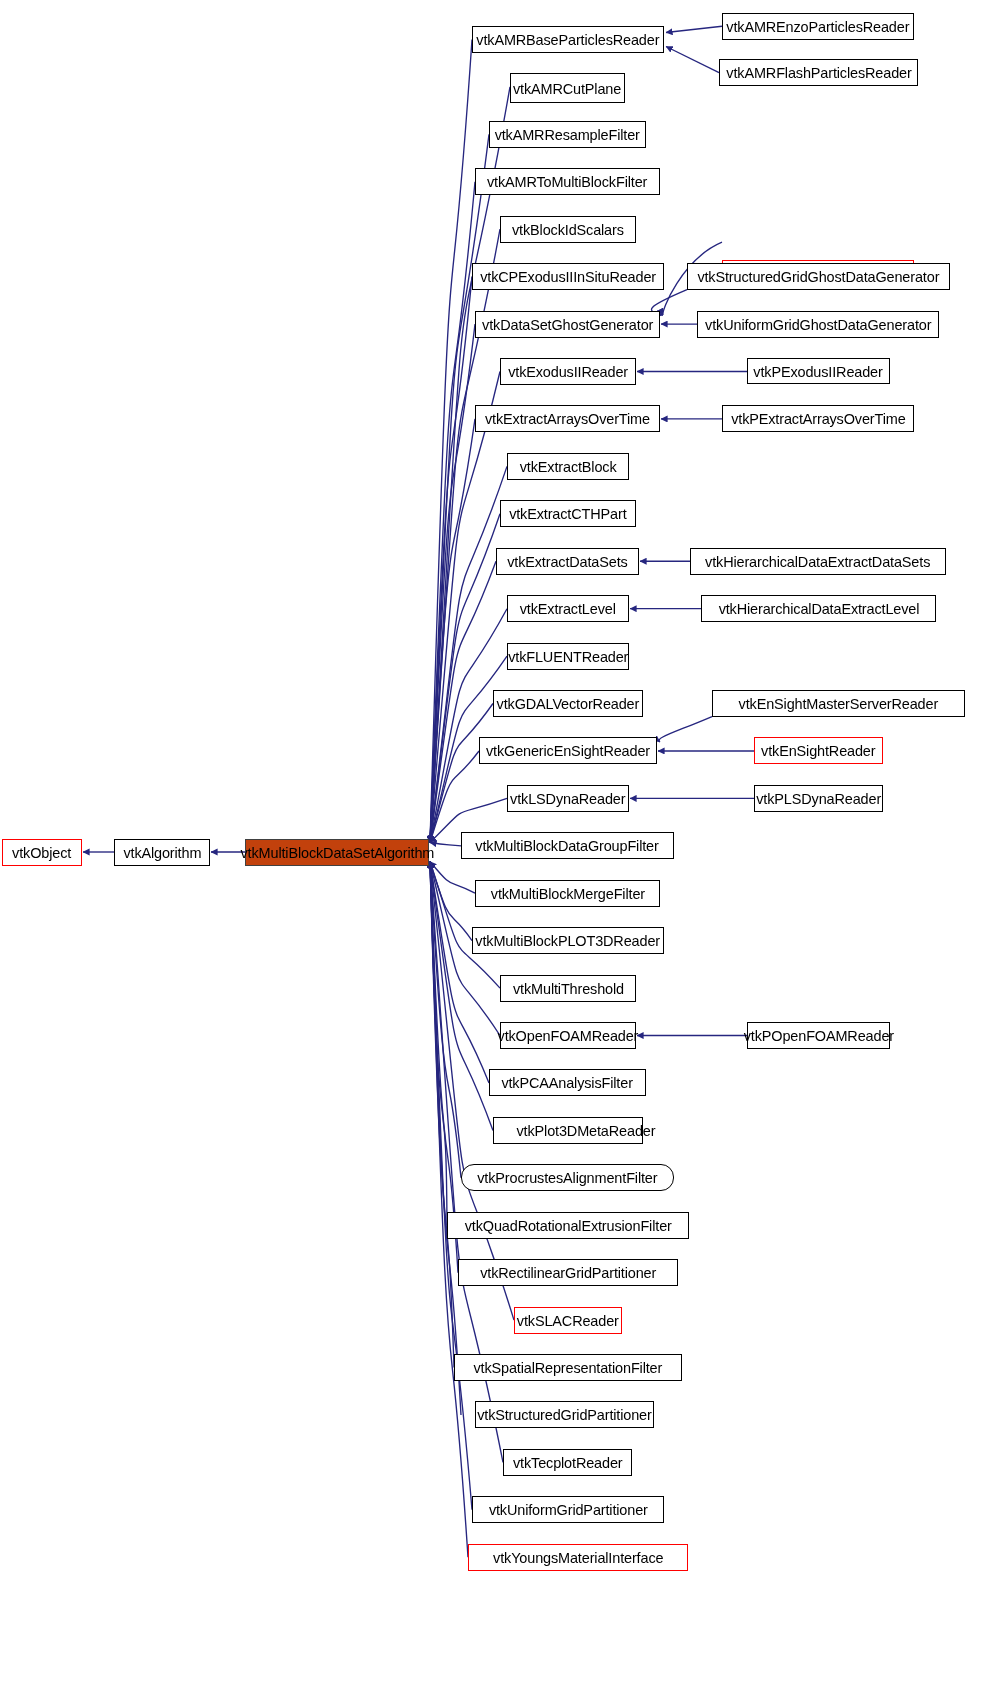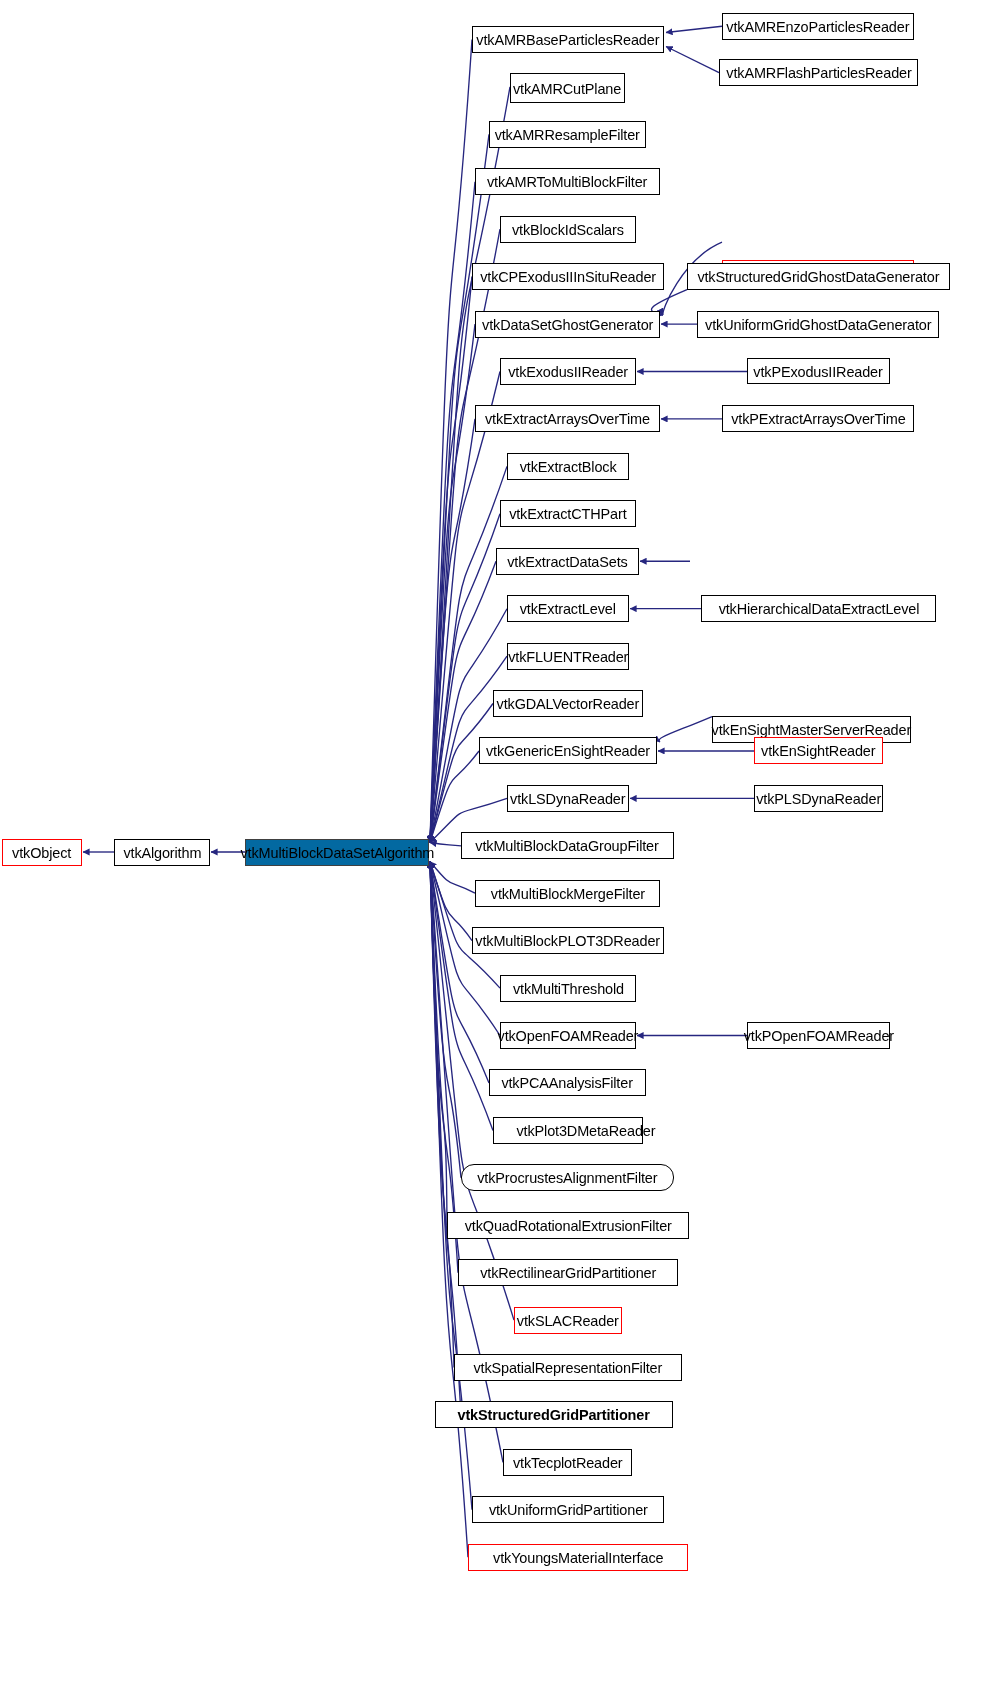--- a/index.html
+++ b/index.html
@@ -33,21 +33,21 @@
     font-size:15px;
     line-height:1;
     color:#000000;
     letter-spacing:-0.15px;
     z-index:5;
     cursor:default;
   }
   .node.thick{ border-width:1.6px; }
   .node.red{ border-color:#ff0000; border-width:1.4px; }
   .node.current{
-    background:#0369a1;
+    background:#c2410c;
     border:1.6px solid #404040;
   }
   .node .lbl{
     display:block;
     transform:scaleX(0.965);
     transform-origin:center;
   }
 </style>
 </head>
 <body>
@@ -201,21 +201,21 @@
     </div>
     <div class="node thick" style="left: 458px; top: 1259px; width: 220px; height: 27px;">
       <span class="lbl">vtkRectilinearGridPartitioner</span>
     </div>
     <div class="node red" style="left: 514px; top: 1307px; width: 108px; height: 27px;">
       <span class="lbl">vtkSLACReader</span>
     </div>
     <div class="node thick" style="left: 454px; top: 1354px; width: 228px; height: 27px;">
       <span class="lbl">vtkSpatialRepresentationFilter</span>
     </div>
-    <div class="node thick" style="left: 435px; top: 1401px; width: 238px; height: 27px; font-weight: bold;">
+    <div class="node thick" style="left: 475px; top: 1401px; width: 179px; height: 27px;">
       <span class="lbl">vtkStructuredGridPartitioner</span>
     </div>
     <div class="node thick" style="left: 503px; top: 1449px; width: 129px; height: 27px;">
       <span class="lbl">vtkTecplotReader</span>
     </div>
     <div class="node thick" style="left: 472px; top: 1496px; width: 192px; height: 27px;">
       <span class="lbl">vtkUniformGridPartitioner</span>
     </div>
     <div class="node red" style="left: 468px; top: 1544px; width: 220px; height: 27px;">
       <span class="lbl">vtkYoungsMaterialInterface</span>
@@ -234,24 +234,27 @@
     </div>
     <div class="node thick" style="left: 697px; top: 311px; width: 242px; height: 27px;">
       <span class="lbl">vtkUniformGridGhostDataGenerator</span>
     </div>
     <div class="node thick" style="left: 747px; top: 358px; width: 143px; height: 26px;">
       <span class="lbl">vtkPExodusIIReader</span>
     </div>
     <div class="node thick" style="left: 722px; top: 405px; width: 192px; height: 27px;">
       <span class="lbl">vtkPExtractArraysOverTime</span>
     </div>
+    <div class="node thick" style="left: 690px; top: 548px; width: 256px; height: 27px;">
+      <span class="lbl">vtkHierarchicalDataExtractDataSets</span>
+    </div>
     <div class="node thick" style="left: 701px; top: 595px; width: 235px; height: 27px;">
       <span class="lbl">vtkHierarchicalDataExtractLevel</span>
     </div>
-    <div class="node thick" style="left: 712px; top: 716px; width: 199px; height: 27px;">
+    <div class="node thick" style="left: 712px; top: 690px; width: 253px; height: 27px;">
       <span class="lbl">vtkEnSightMasterServerReader</span>
     </div>
     <div class="node red" style="left: 754px; top: 737px; width: 129px; height: 27px;">
       <span class="lbl">vtkEnSightReader</span>
     </div>
     <div class="node thick" style="left: 754px; top: 785px; width: 129px; height: 27px;">
       <span class="lbl">vtkPLSDynaReader</span>
     </div>
     <div class="node thick" style="left: 747px; top: 1022px; width: 143px; height: 27px;">
       <span class="lbl">vtkPOpenFOAMReader</span>

